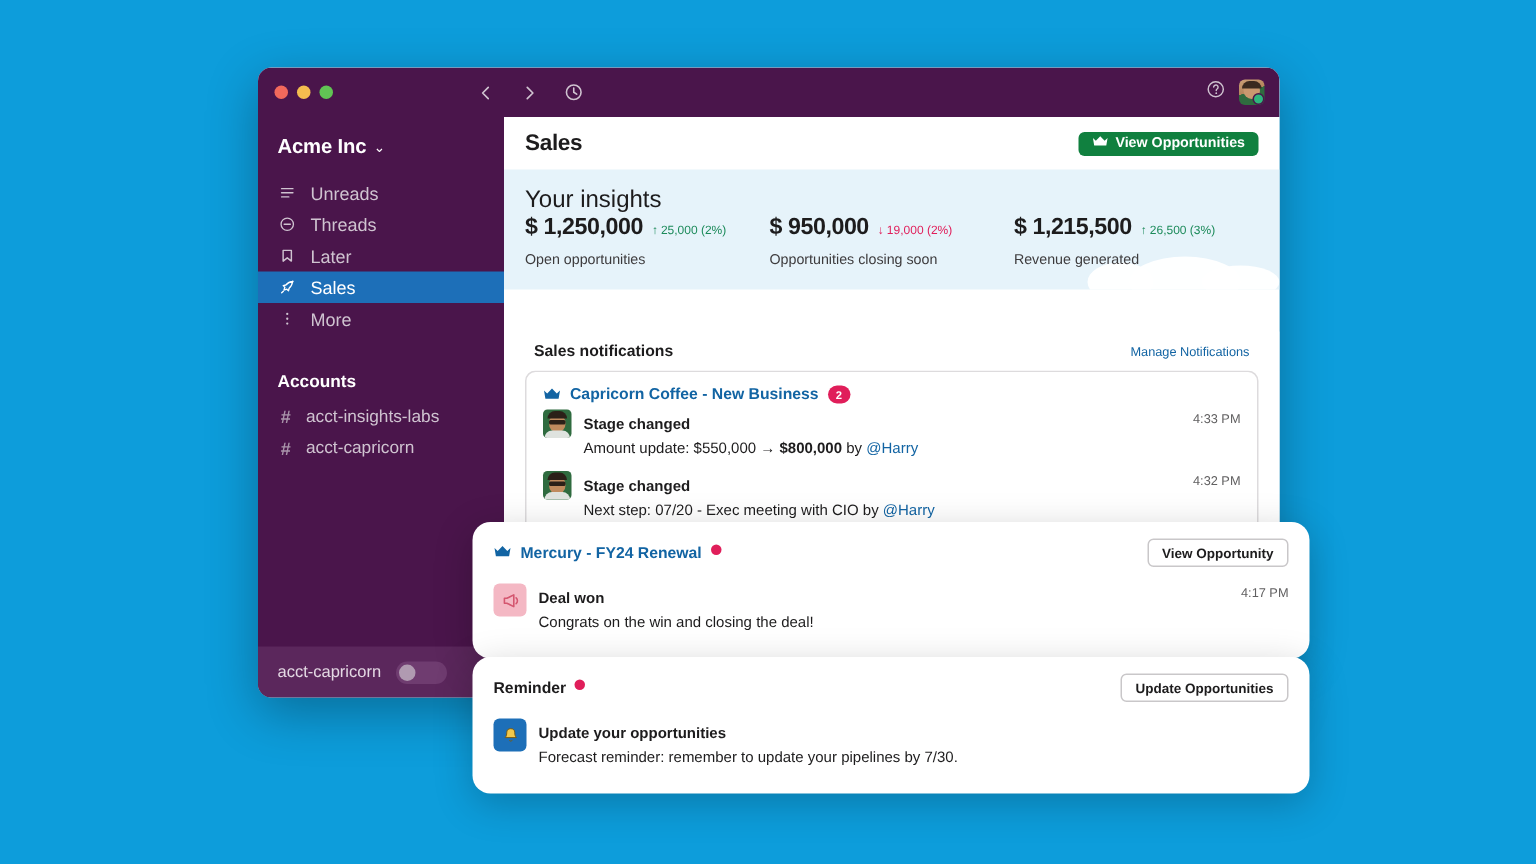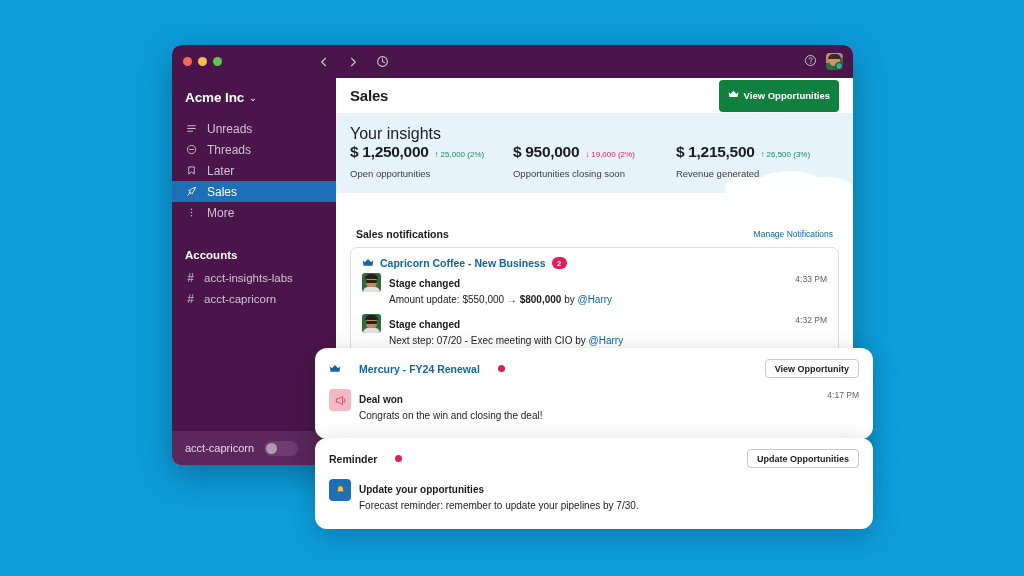--- a/index.html
+++ b/index.html
@@ -117,21 +117,21 @@
 
   
   .main { flex: 1; background: #fff; display: flex; flex-direction: column; min-width: 0; }
   .main-head {
     height: 35px; flex: 0 0 35px; display: flex; align-items: center;
     justify-content: space-between; padding: 0 14px;
   }
   .page-title { font-size: 15px; font-weight: bold; color: #1d1c1d; letter-spacing: -.2px; }
   .btn-green {
     background: #10803f; color: #fff; font-size: 9.5px; font-weight: bold;
-    border: none; border-radius: 4px; height: 32px; padding: 0 9px;
+    border: none; border-radius: 4px; height: 16px; padding: 0 9px;
     display: flex; align-items: center; gap: 5px; cursor: pointer;
   }
 
   
   .insights {
     background: #e6f3fa; padding: 12px 14px 14px 14px;
     position: relative; overflow: hidden; flex: 0 0 auto;
   }
   .ins-title { font-size: 16px; font-weight: normal; color: #1d1c1d; margin-bottom: 0; }
   .ins-row { display: flex; position: relative; z-index: 2; }
@@ -193,21 +193,21 @@
     box-shadow: 0 7px 26px rgba(0,0,0,.22);
     padding: 11px 14px 13px 14px;
   }
   #card-mercury { left: 315px; top: 348px; width: 558px; }
   #card-reminder { left: 315px; top: 438px; width: 558px; }
 
   .fc-head {
     display: flex; align-items: center; justify-content: space-between;
     margin-bottom: 7px;
   }
-  .fc-head-left { display: flex; align-items: center; gap: 18px; }
+  .fc-head-left { display: flex; gap: 6px; }
   .fc-title-blue { font-size: 10.5px; font-weight: bold; color: #1264a3; }
   .fc-title-dark { font-size: 10.5px; font-weight: bold; color: #1d1c1d; }
   .btn-outline {
     border: 1px solid #c9c7c9; background: #fff; border-radius: 4px;
     height: 19px; padding: 0 9px; font-size: 9px; font-weight: bold;
     color: #1d1c1d; cursor: pointer; font-family: "Liberation Sans", sans-serif;
   }
   .sq-ico {
     width: 22px; height: 22px; border-radius: 4px; flex: 0 0 22px;
     display: flex; align-items: center; justify-content: center;

